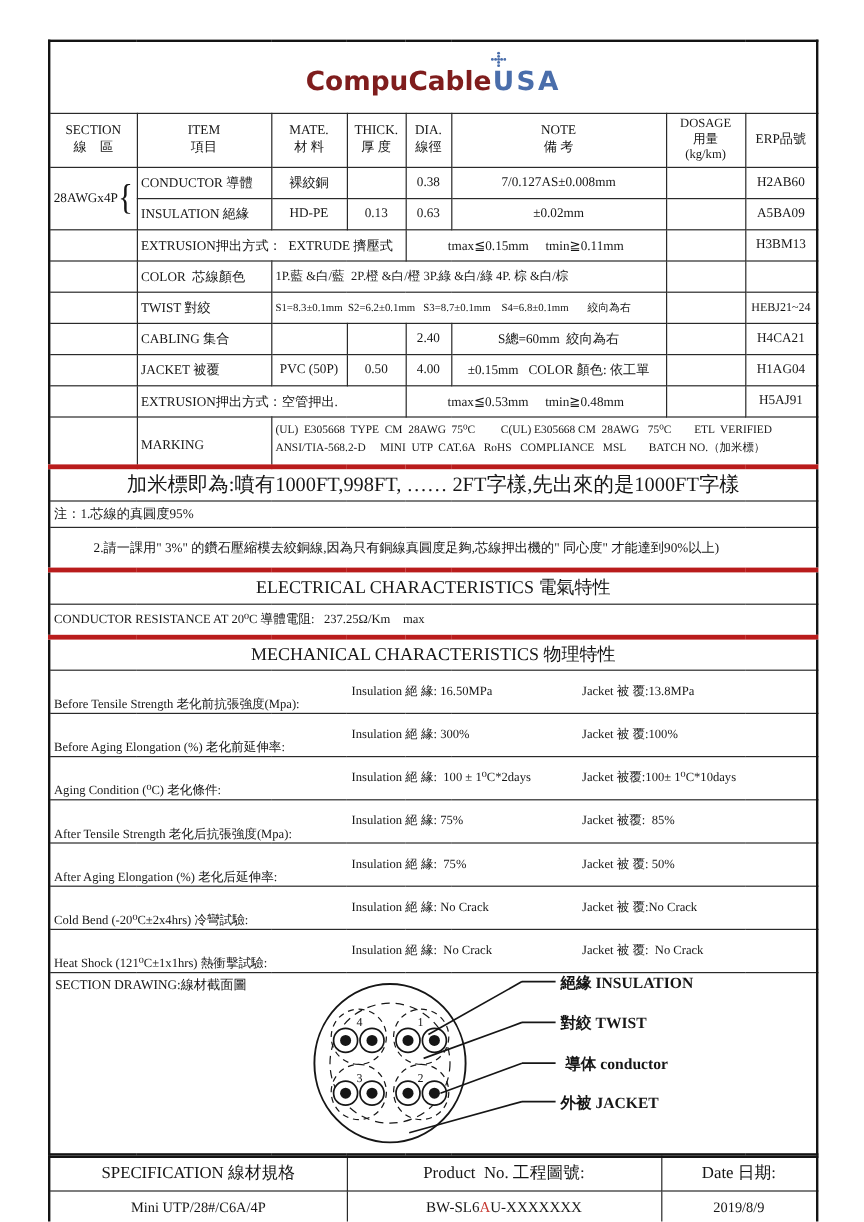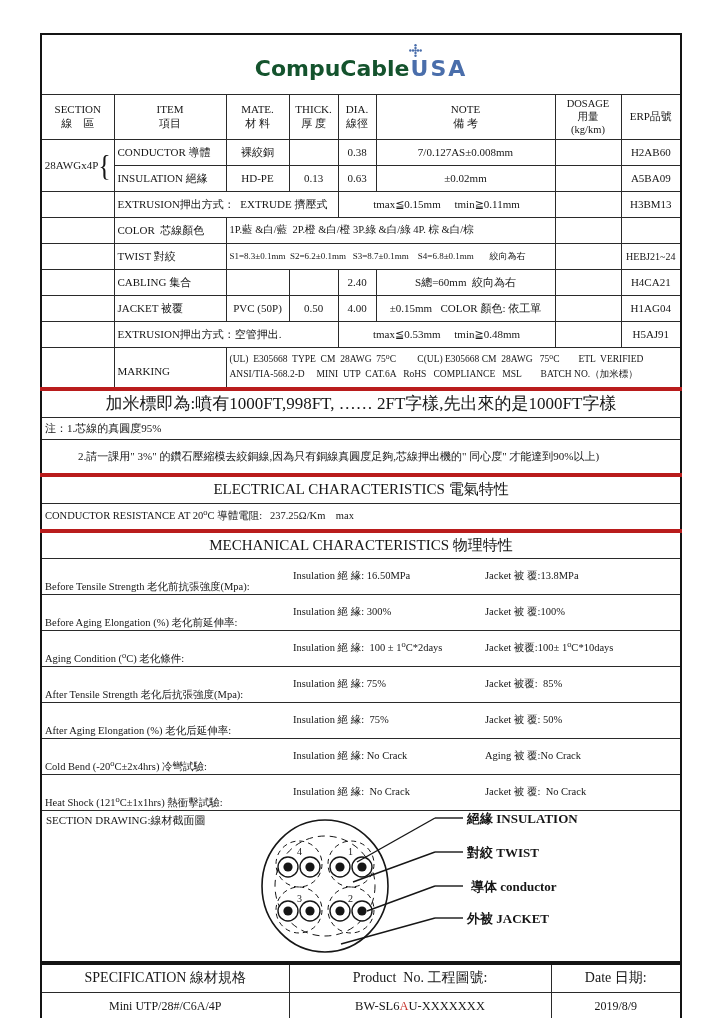--- a/index.html
+++ b/index.html
@@ -22,21 +22,21 @@
   .fs14{font-size:14px;margin-left:29px;}
   .fs15{font-size:15px;}
   .fs17{font-size:17px;}
   .thick-top{border-top:4px solid #b91c1c;}
   .top{vertical-align:top;padding-top:17px;}
   
   .logo-row{height:60px;}
   .logo{display:flex;align-items:center;justify-content:center;gap:1px;
         padding-top:8px;}
   .logo-black{font-family:"DejaVu Sans","Liberation Sans",sans-serif;
-              font-weight:bold;font-size:22px;color:#14532d;letter-spacing:0px;text-align:right;}
+              font-weight:bold;font-size:22px;color:#7f1d1d;letter-spacing:0px;text-align:right;}
   .usa-wrap{position:relative;display:inline-block;}
   .logo-blue{font-family:"DejaVu Sans","Liberation Sans",sans-serif;
              font-weight:bold;font-size:22px;color:#4a6eab;letter-spacing:2px;}
   .logo-cross{position:absolute;left:-2px;top:-13px;}
   
   .hdr div{line-height:1.25;}
   .hdr{font-size:11px;}
   .brace{font-size:26px;font-weight:normal;display:inline-block;
          transform:scaleY(1.15);vertical-align:middle;line-height:0;}
   
@@ -275,21 +275,21 @@
         <span class="m-ins pre">Insulation 絕 緣:  75%</span>
         <span class="m-jck pre">Jacket 被 覆: 50%</span>
       </div>
           </td>
     </tr>
     <tr style="height:25px">
       <td colspan="8">
             <div class="mech">
         <span class="m-label pre">Cold Bend (-20⁰C±2x4hrs) 冷彎試驗:</span>
         <span class="m-ins pre">Insulation 絕 緣: No Crack</span>
-        <span class="m-jck pre">Aging 被 覆:No Crack</span>
+        <span class="m-jck pre">Jacket 被 覆:No Crack</span>
       </div>
           </td>
     </tr>
     <tr style="height:25px">
       <td colspan="8">
             <div class="mech">
         <span class="m-label pre">Heat Shock (121⁰C±1x1hrs) 熱衝擊試驗:</span>
         <span class="m-ins pre">Insulation 絕 緣:  No Crack</span>
         <span class="m-jck pre">Jacket 被 覆:  No Crack</span>
       </div>

